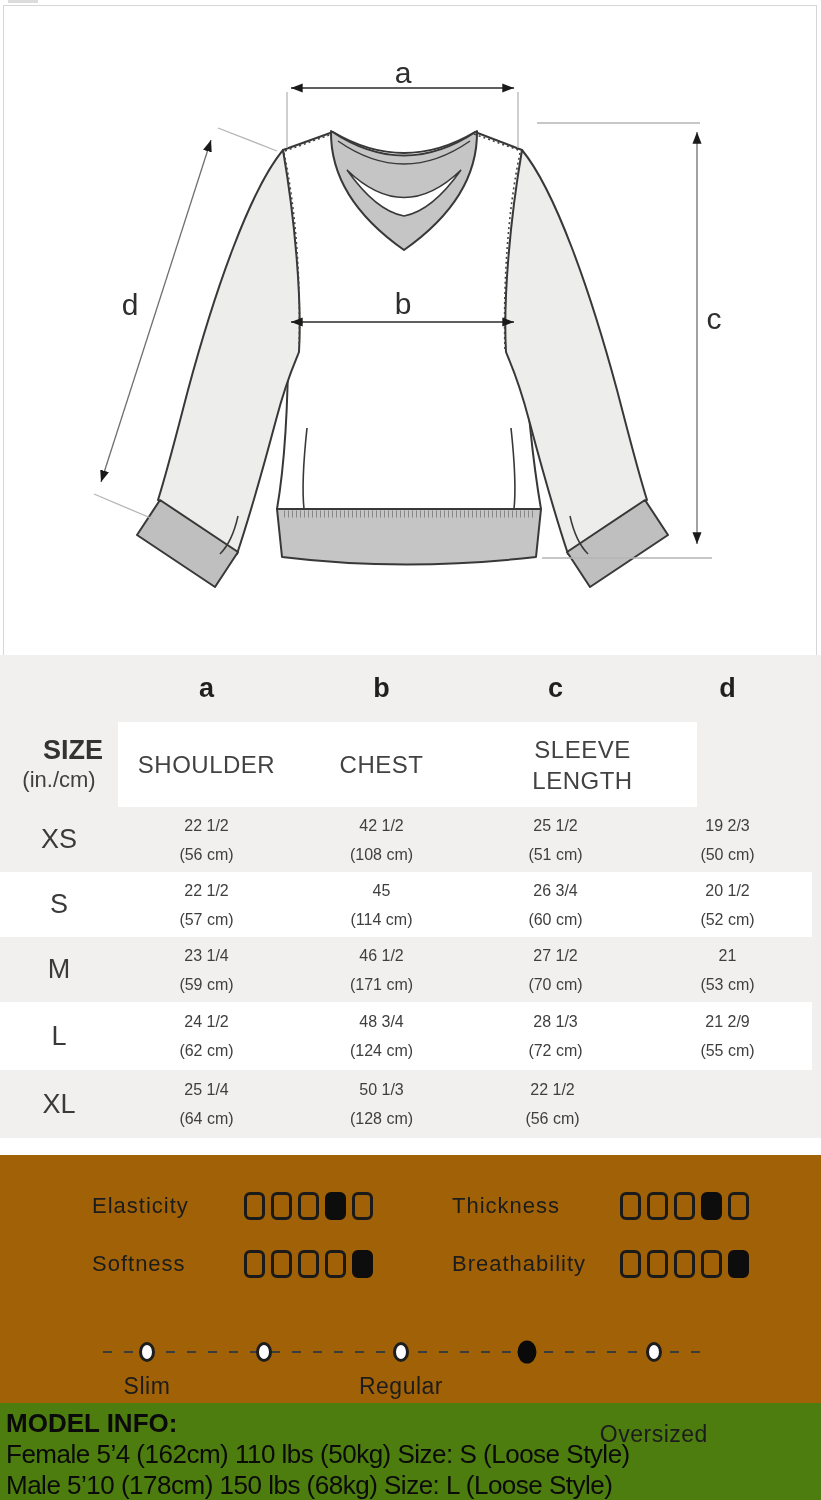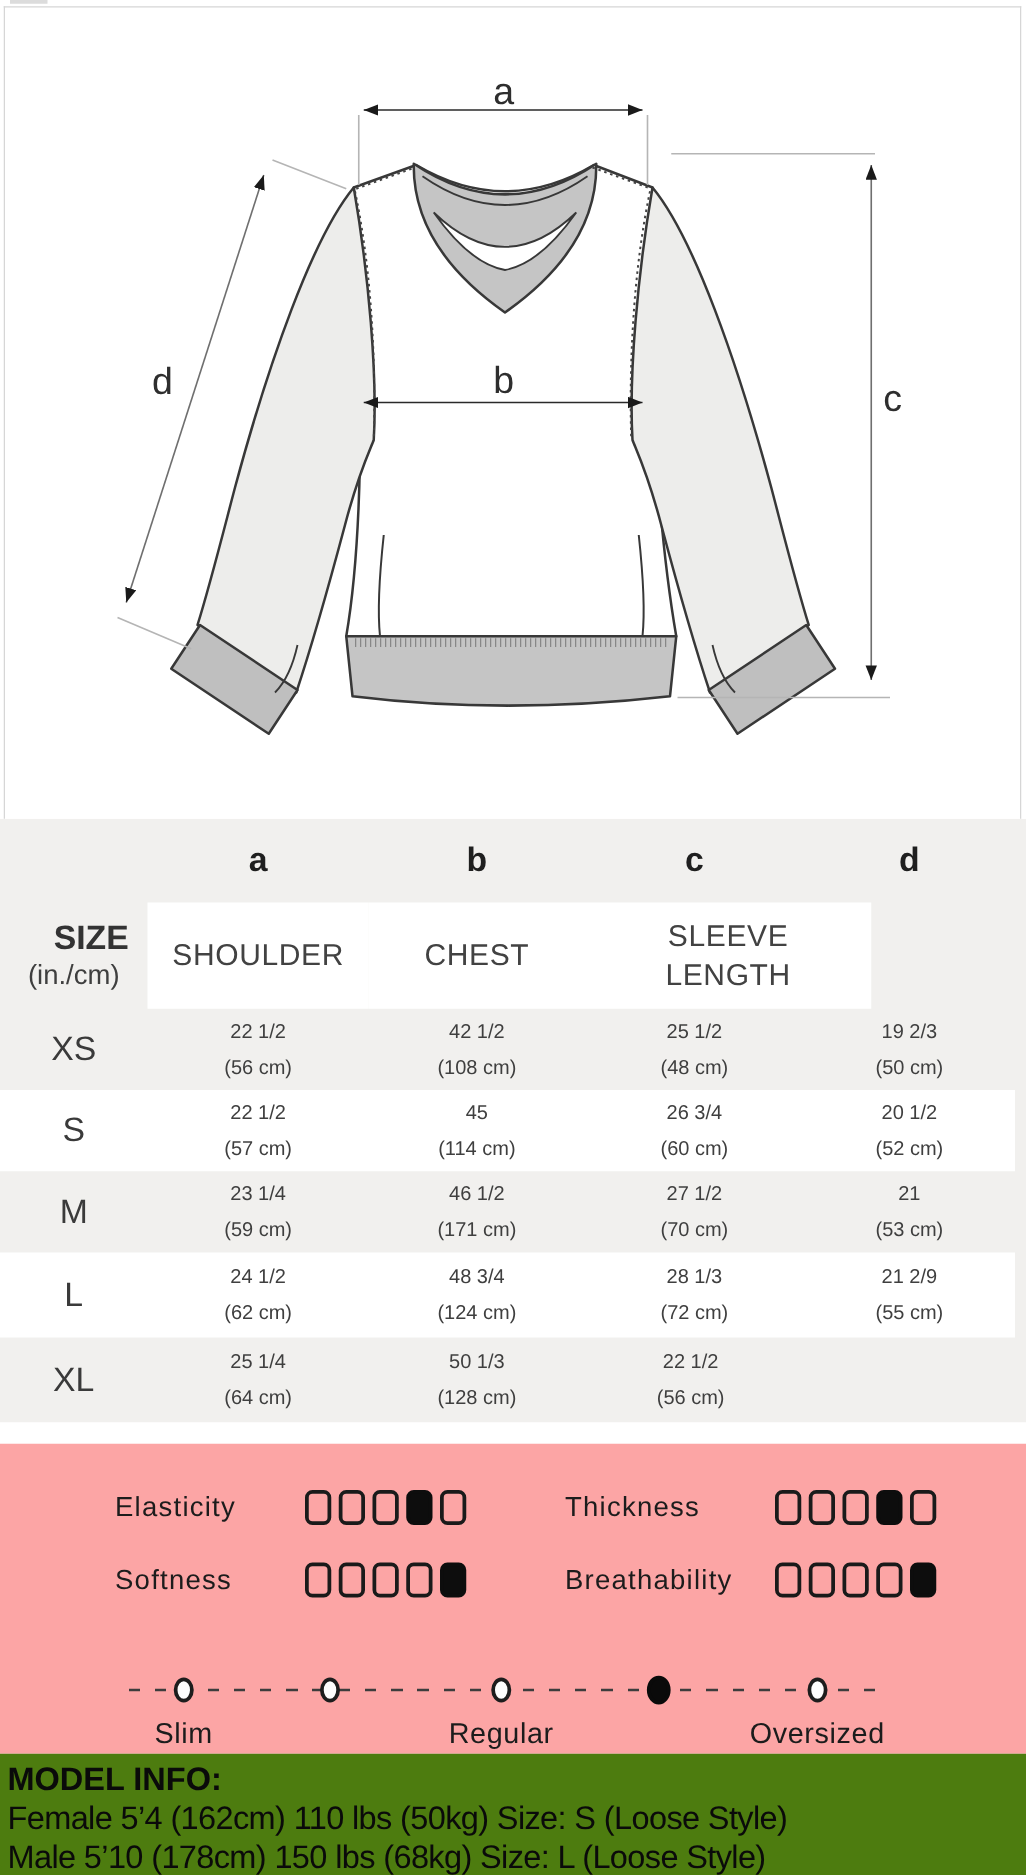--- a/index.html
+++ b/index.html
@@ -31,40 +31,40 @@
   .corner-title{font-size:27px;font-weight:bold;color:#333;line-height:31px;margin-left:28px;}
   .corner-sub{font-size:22px;color:#3f3f3f;line-height:28px;}
   .row-data{height:65px;}
   .row-data-tall{height:68px;}
   .row-white{background:#fff;}
   .sizecell{font-size:27px;color:#3a3a3a;}
   .val-in,.val-cm{font-size:16px;line-height:29px;color:#3f3f3f;}
   
   .gap-white{width:821px;height:17px;background:#fff;}
   
-  .sec-props{width:821px;height:248px;background:#fca5a5;box-sizing:border-box;padding-top:22px;}
+  .sec-props{width:821px;height:248px;background:#a16207;box-sizing:border-box;padding-top:22px;}
   .rating-row{display:grid;grid-template-columns:152px 208px 168px auto;
     align-items:center;height:58px;padding-left:92px;}
   .rating-label{font-size:22px;color:#1c1c1c;letter-spacing:1px;}
   .squares{display:flex;gap:6px;align-items:center;}
   .sq{width:21px;height:28px;border:3px solid #1a1a1a;border-radius:6px;
     box-sizing:border-box;background:transparent;display:inline-block;}
   .sq-filled{background:#0d0d0d;border-color:#0d0d0d;}
   
   .fit-wrap{position:relative;margin:46px 0 0 103px;width:602px;height:26px;}
   .fit-line{position:absolute;left:0;right:0;top:12px;height:2px;
     background:repeating-linear-gradient(90deg,#3c3c3c 0 9px,transparent 9px 21px);}
   .dot{position:absolute;top:13px;width:16px;height:20px;border:3px solid #1d1d1d;
     border-radius:50%;background:#fdfdfd;box-sizing:border-box;transform:translate(-50%,-50%);}
   .dot-filled{width:19px;height:23px;background:#0a0a0a;border-color:#0a0a0a;}
   .fit-labels{position:relative;margin:8px 0 0 103px;width:602px;height:30px;}
   .fit-label{position:absolute;transform:translateX(-50%);font-size:23px;color:#1c1c1c;letter-spacing:.5px;white-space:nowrap;}
   .fl-1{left:7.3%;}
   .fl-2{left:49.5%;}
-  .fl-3{left:91.5%;}
+  .fl-3{left:91.5%;margin-top:48px;}
   
   .sec-model{width:821px;height:97px;background:#4d7c0f;box-sizing:border-box;
     padding:5px 0 0 6px;}
   .model-line{font-size:26px;line-height:31px;color:#0a0a0a;letter-spacing:-0.5px;white-space:nowrap;}
   .model-title{font-weight:bold;letter-spacing:0;}
 </style>
 </head>
 <body>
 
 <div class="sec-diagram">
@@ -146,21 +146,21 @@
     <div class="tcell c2">
         <div class="val-in">22 1/2</div>
         <div class="val-cm">(56 cm)</div>
       </div>
     <div class="tcell c3">
         <div class="val-in">42 1/2</div>
         <div class="val-cm">(108 cm)</div>
       </div>
     <div class="tcell c4">
         <div class="val-in">25 1/2</div>
-        <div class="val-cm">(48 cm)</div>
+        <div class="val-cm">(51 cm)</div>
       </div>
     <div class="tcell c5">
         <div class="val-in">19 2/3</div>
         <div class="val-cm">(50 cm)</div>
       </div>
   </div>
 
   <div class="trow row-data row-white">
     <div class="tcell c1 sizecell">S</div>
     <div class="tcell c2">

